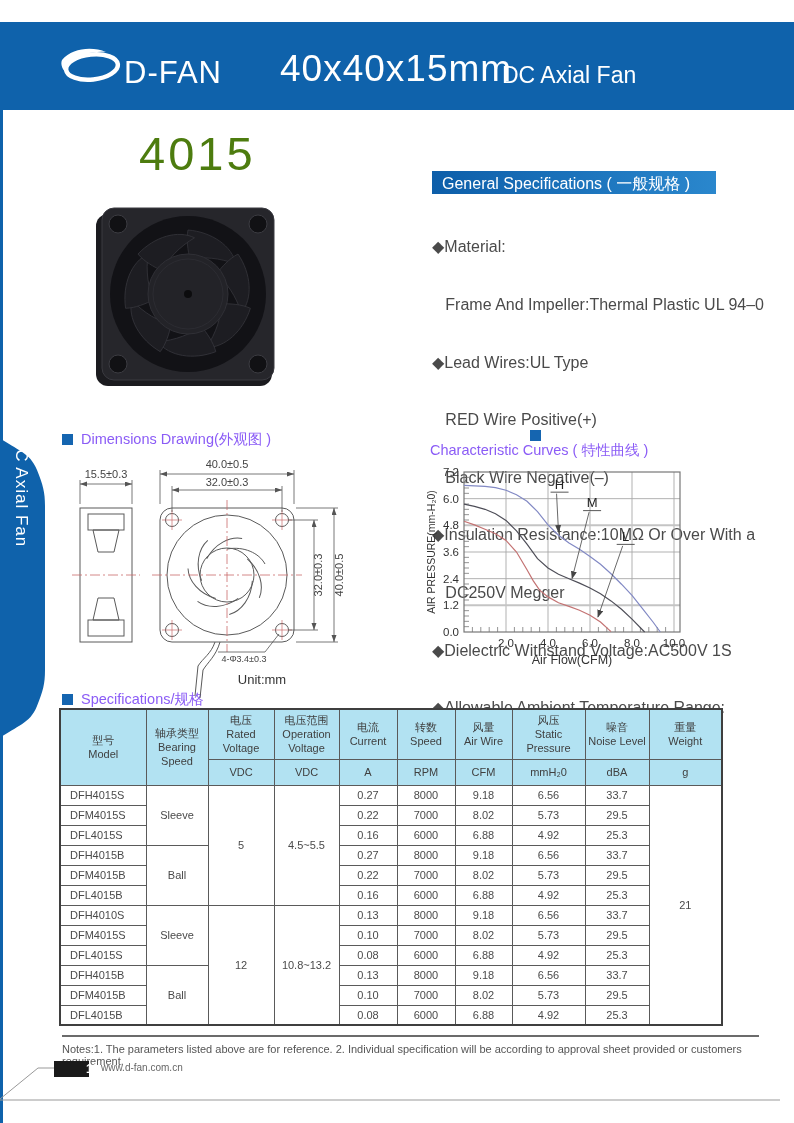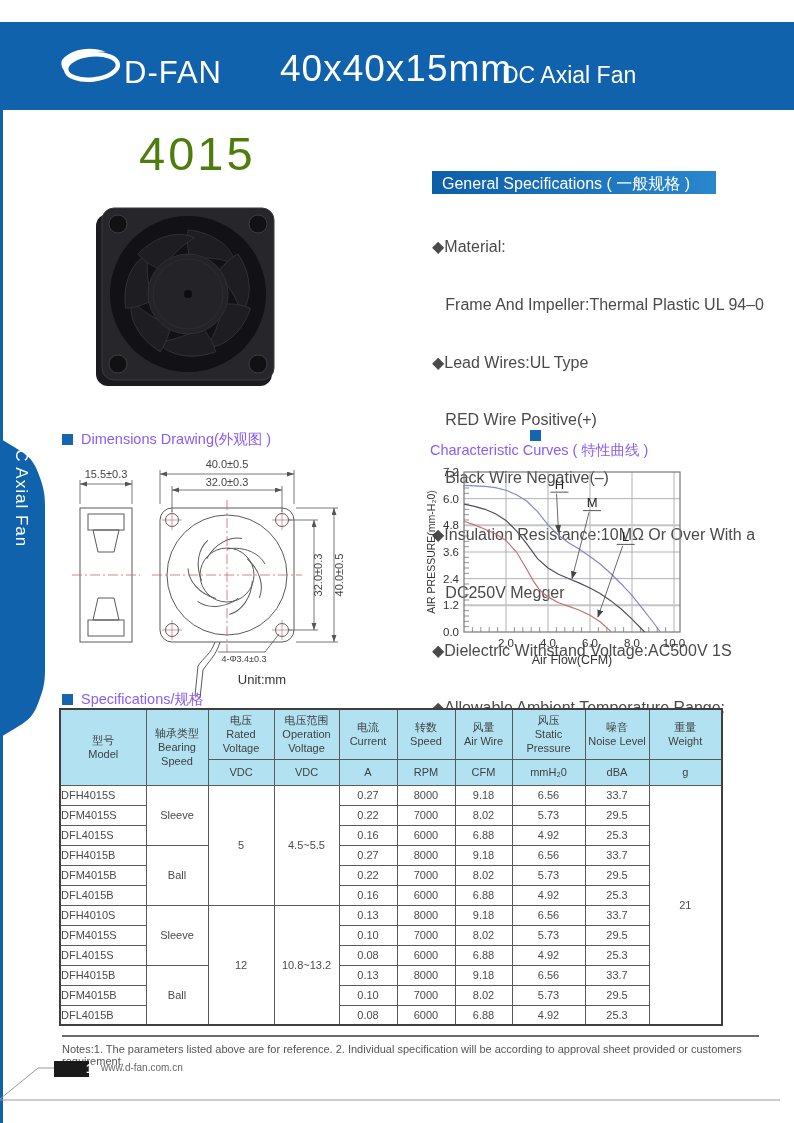--- a/index.html
+++ b/index.html
@@ -37,21 +37,21 @@
   #specs-title { left:62px; top:690px; }
 
   
   #spec-table { border-collapse:collapse; table-layout:fixed; width:662px; font-size:11px; color:#4a4a4a;
     border:2px solid #3f3f3f; }
   #spec-table th, #spec-table td { border:1px solid #5a5a5a; text-align:center; padding:0; font-weight:400; }
   #spec-table thead th { background:#b2e2f2; color:#3f3f3f; line-height:1.3; }
   #spec-table tr.h1 th { height:50px; }
   #spec-table tr.h2 th { height:26px; }
   #spec-table tbody td { height:20px; background:#fff; }
-  #spec-table td.model { text-align:left; padding-left:0; }
+  #spec-table td.model { text-align:left; padding-left:9px; }
 
   
   #notes-rule { left:62px; top:1035px; width:697px; height:2px; background:#6b6b6b; }
   #notes-text { left:62px; top:1043px; width:700px; font-size:11px; color:#555; }
   #page-badge { left:54px; top:1061px; width:35px; height:16px; background:#1a1a1a; color:#fff;
     font-size:12px; font-weight:bold; text-align:center; line-height:16px;padding-left:32px; }
   #website { left:101px; top:1062px; font-size:10px; color:#666; }
 
   svg text { font-family:"Liberation Sans", sans-serif; }
 </style>

